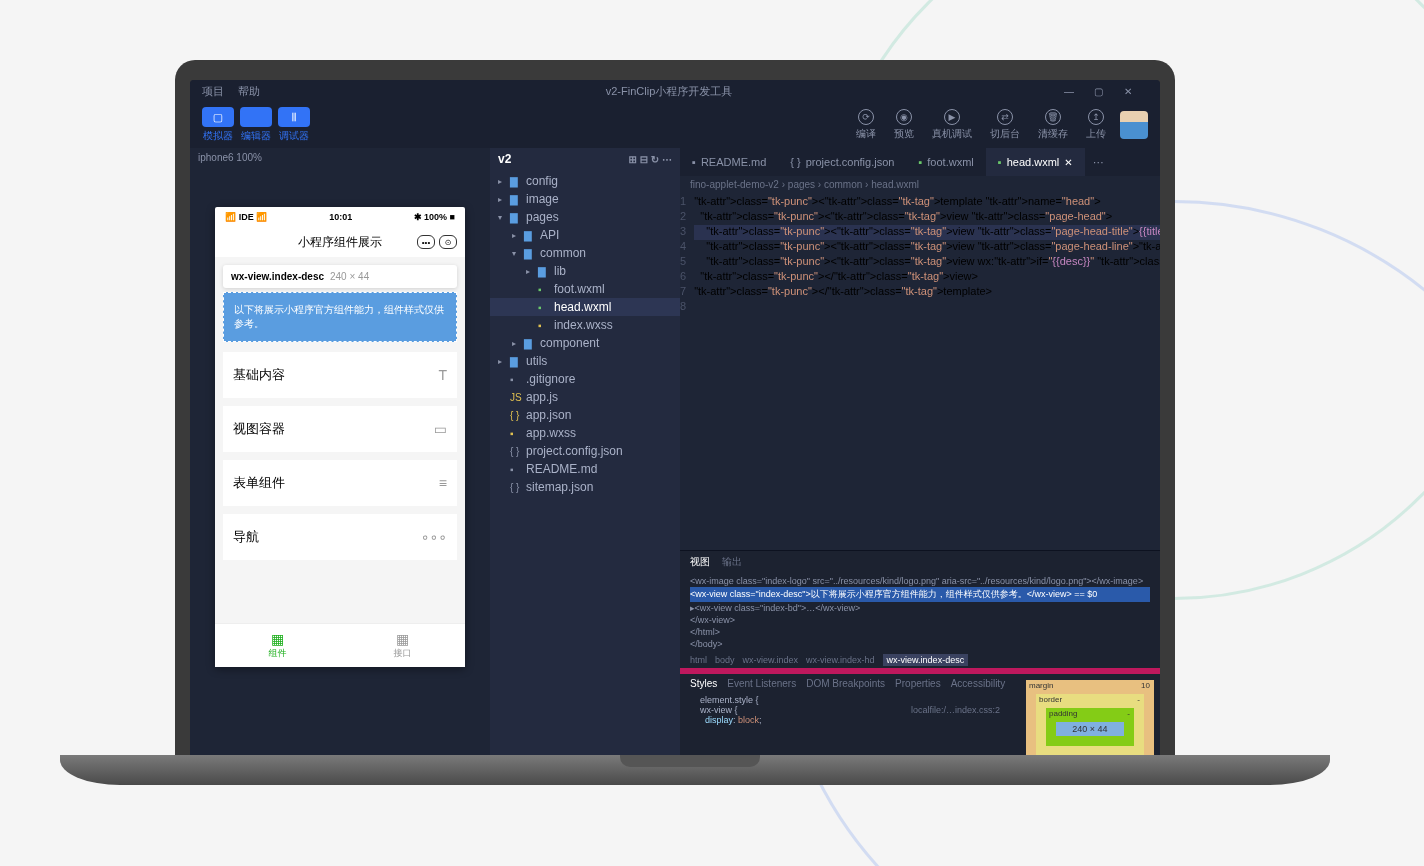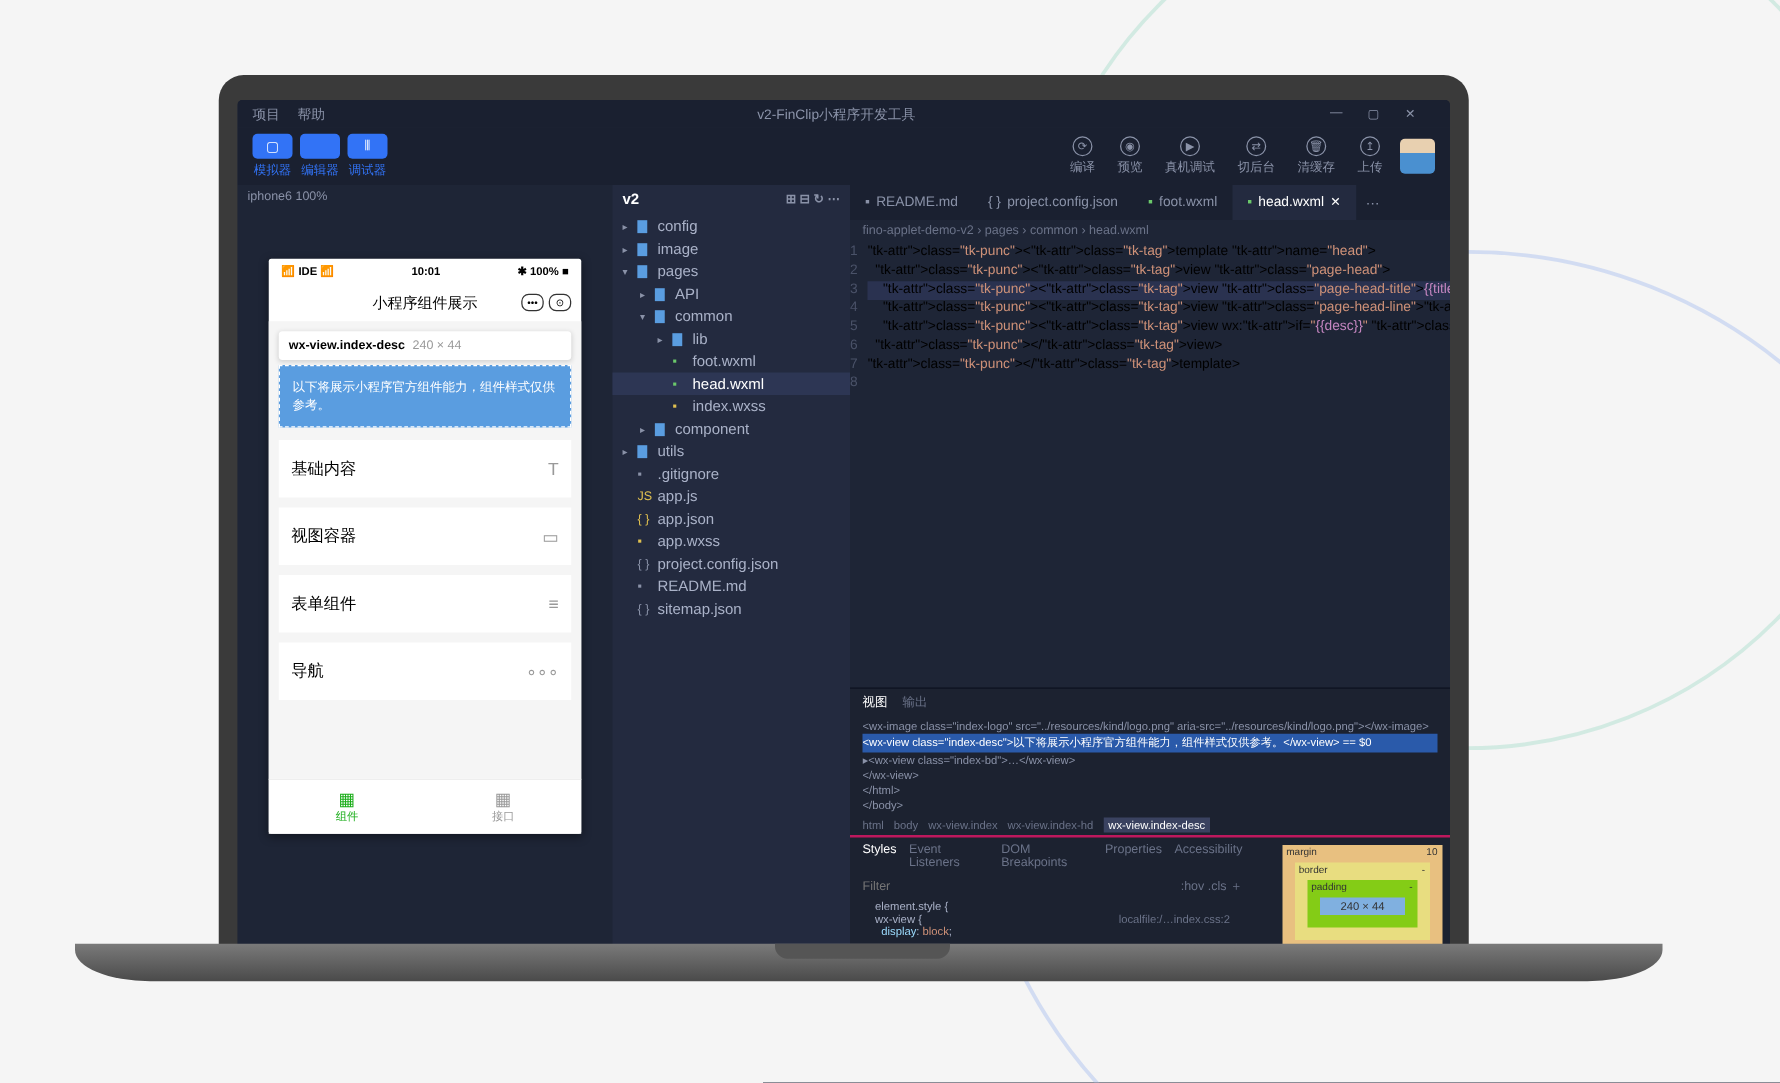--- a/index.html
+++ b/index.html
@@ -85,21 +85,21 @@
 
 .devtools { height:210px; background:#1c2230; border-top:1px solid #0d1220; display:flex; flex-direction:column; font-size:10px; }
 .dt-tabs { display:flex; gap:12px; padding:4px 10px; color:#6a7288;align-items:center; }
 .dt-tabs .active { color:#fff; }
 .dt-dom { padding:2px 10px; font-family:Menlo,monospace; font-size:9px; color:#8a92a8; }
 .dt-dom-row { padding:1px 0; white-space:nowrap; overflow:hidden; }
 .dt-dom-row.sel { background:#2a5aaa; color:#fff; }
 .dt-crumbs { padding:3px 10px; color:#6a7288; font-size:9px; }
 .dt-crumbs span { margin-right:8px; }
 .dt-crumbs .sel { background:#3a4260; color:#fff; padding:1px 4px; }
-.dt-lower { flex:1; display:flex; border-top:2px solid #be185d;gap:16px; }
+.dt-lower { flex:1; display:flex; border-top:6px solid #be185d; }
 .dt-styles { flex:1; display:flex; flex-direction:column; }
 .dt-subtabs { display:flex; gap:10px; padding:4px 10px; color:#6a7288; }
 .dt-subtabs .active { color:#fff; }
 .dt-filter { display:flex; padding:2px 10px; color:#6a7288; }
 .dt-filter input { flex:1; background:transparent; border:none; color:#8a92a8; font-size:10px; outline:none; }
 .dt-rules { padding:2px 20px; font-family:Menlo,monospace; font-size:9px; color:#aab2c8; }
 .dt-rule-src { float:right; color:#6a7288; }
 .prop-name { color:#9cdcfe; }
 .prop-val { color:#ce9178; }
 .box-model { width:140px; padding:6px; }
@@ -394,24 +394,20 @@
           <div class="dt-crumbs" id="dt-crumbs"><span class="">html</span><span class="">body</span><span class="">wx-view.index</span><span class="">wx-view.index-hd</span><span class="sel">wx-view.index-desc</span></div>
           <div class="dt-lower">
             <div class="dt-styles">
               <div class="dt-subtabs" id="dt-subtabs">
                     <span class="active">Styles</span>
                     <span class="">Event Listeners</span>
                     <span class="">DOM Breakpoints</span>
                     <span class="">Properties</span>
                     <span class="">Accessibility</span>
                   </div>
-              <div class="dt-filter">
-                <input placeholder="Filter" style="">
-                <span>:hov  .cls  ＋</span>
-              </div>
               <div class="dt-rules" id="dt-rules">
                     <div><span class="dt-rule-src"></span>element.style {</div>
                     <div>
                       <span class="dt-rule-src">
                         <style></span>.index-desc {</div><div>&nbsp;&nbsp;<span class="prop-name">margin-top</span>: <span class="prop-val">10px</span>;</div><div>&nbsp;&nbsp;<span class="prop-name">color</span>: <span class="prop-val">▪ var(--weui-FG-1)</span>;</div><div>&nbsp;&nbsp;<span class="prop-name">font-size</span>: <span class="prop-val">14px</span>;</div><div>}</div></style>
                       </span>
                     </div>
                     <div><span class="dt-rule-src">localfile:/…index.css:2</span>wx-view {</div>
                     <div>&nbsp;&nbsp;<span class="prop-name">display</span>: <span class="prop-val">block</span>;</div>
                   </div>

